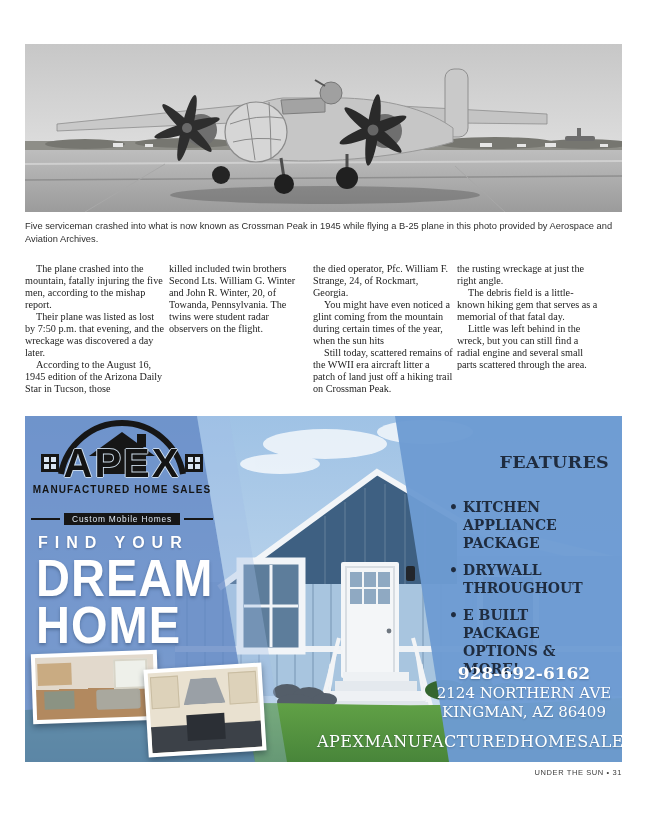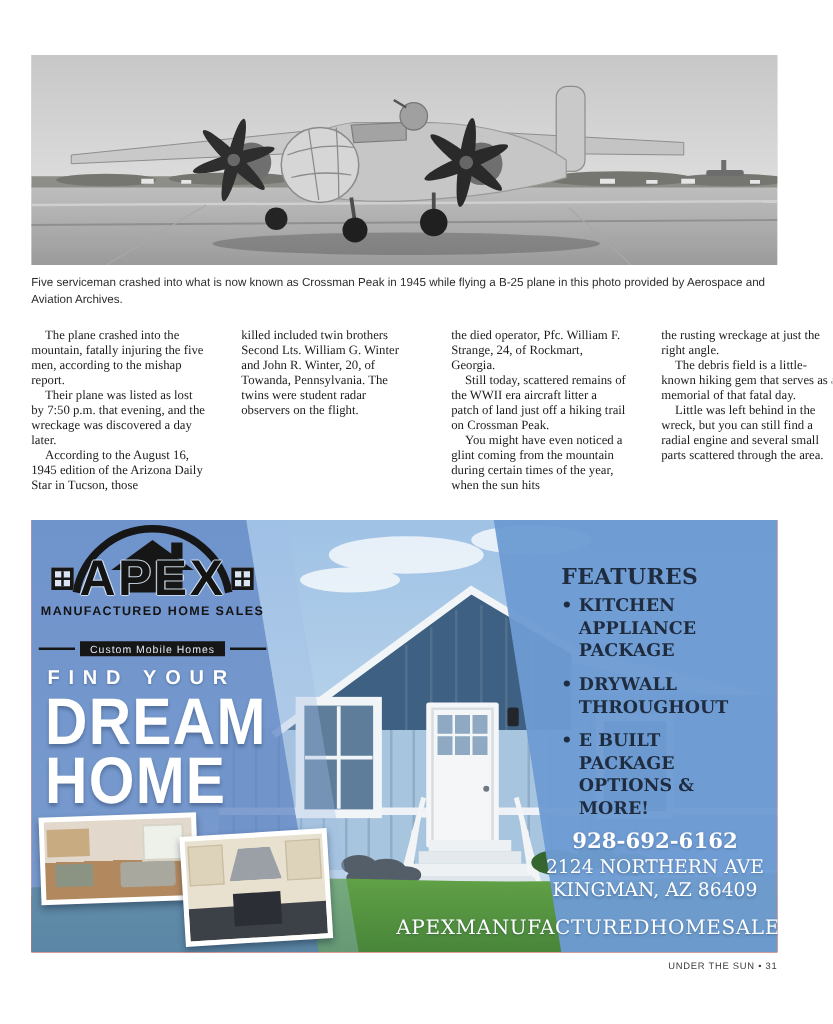--- a/index.html
+++ b/index.html
@@ -8,27 +8,27 @@
 
   
   .photo-wrap{position:absolute;left:25px;top:44px;width:597px;height:168px;overflow:hidden;background:#d0d0d0;}
   .photo-wrap svg{display:block;}
 
   
   .caption{position:absolute;left:25px;top:220px;width:597px;margin:0;
            font-family:"Liberation Sans",sans-serif;font-size:9.3px;line-height:13px;color:#2e2e2e;}
 
   
-  .article{position:absolute;left:25px;top:263px;width:597px;display:flex;gap:27px;}
+  .article{position:absolute;left:25px;top:263px;width:597px;display:flex;gap:3px;}
   .col{flex:0 0 141px;width:141px;}
   .col p{margin:0;font-size:10.2px;line-height:12px;color:#1c1c1c;}
   .col p.indent{text-indent:11px;}
 
   
-  .ad{position:absolute;left:25px;top:416px;width:597px;height:346px;overflow:hidden;background:#ef4444;}
+  .ad{position:absolute;left:25px;top:416px;width:597px;height:346px;overflow:hidden;background:#3b82f6;}
   .ad-bg{position:absolute;left:0;top:0;}
 
   
   .logo{position:absolute;left:6px;top:4px;width:182px;text-align:center;color:#161616;}
   .logo .emblem{display:block;margin:0 auto -33px auto;}
   .apex-row{display:flex;align-items:center;justify-content:center;gap:5px;position:relative;}
   .win{width:12px;height:12px;border:3px solid #161616;
        background:linear-gradient(#161616,#161616) center/12px 2px no-repeat,
                   linear-gradient(#161616,#161616) center/2px 12px no-repeat,#d9e5f2;}
   .apex-text{font-family:"Liberation Sans",sans-serif;font-weight:900;font-size:40px;line-height:40px;
@@ -48,22 +48,22 @@
              text-shadow:0 1px 2px rgba(20,40,70,.35);}
   .big-line{position:absolute;left:11px;font-family:"Liberation Sans",sans-serif;font-weight:900;
             font-size:47px;line-height:44px;letter-spacing:1px;color:#ffffff;
             transform:scaleY(1.12);transform-origin:top left;
             text-shadow:0 2px 3px rgba(20,40,70,.35);}
   .big1{top:137px;}
   .big2{top:184px;}
 
   
   .features{position:absolute;left:424px;top:36px;width:160px;color:#1f2c3f;}
-  .features h2{margin:0 0 4px 0;font-family:"DejaVu Serif",serif;font-weight:bold;
-               font-size:17.5px;letter-spacing:.3px;}
+  .features h2{margin:0 0 26px 0;font-family:"DejaVu Serif",serif;font-weight:bold;
+               font-size:17.5px;letter-spacing:.3px;text-align:right;}
   .features ul{margin:0;padding:0;list-style:none;width:152px;}
   .features li{position:relative;padding-left:14px;margin-bottom:9px;
                font-family:"DejaVu Serif",serif;font-weight:bold;font-size:14px;line-height:18px;}
   .features li::before{content:"•";position:absolute;left:0;top:0;}
 
   
   .contact{position:absolute;left:404px;top:246px;width:190px;text-align:center;color:#ffffff;}
   .contact .phone{font-family:"DejaVu Serif",serif;font-weight:bold;font-size:17px;line-height:22px;
                   text-shadow:0 1px 2px rgba(20,40,70,.3);}
   .contact .addr{font-family:"DejaVu Serif",serif;font-size:15px;line-height:19px;
@@ -180,22 +180,22 @@
       <div class="col">
         <p class="indent">The plane crashed into the mountain, fatally injuring the five men, according to the mishap report.</p>
         <p class="indent">Their plane was listed as lost by 7:50 p.m. that evening, and the wreckage was discovered a day later.</p>
         <p class="indent">According to the August 16, 1945 edition of the Arizona Daily Star in Tucson, those</p>
       </div>
       <div class="col">
         <p class="">killed included twin brothers Second Lts. William G. Winter and John R. Winter, 20, of Towanda, Pennsylvania. The twins were student radar observers on the flight.</p>
       </div>
       <div class="col">
         <p class="">the died operator, Pfc. William F. Strange, 24, of Rockmart, Georgia.</p>
+        <p class="indent">You might have even noticed a glint coming from the mountain during certain times of the year, when the sun hits</p>
         <p class="indent">Still today, scattered remains of the WWII era aircraft litter a patch of land just off a hiking trail on Crossman Peak.</p>
-        <p class="indent">You might have even noticed a glint coming from the mountain during certain times of the year, when the sun hits</p>
       </div>
       <div class="col">
         <p class="">the rusting wreckage at just the right angle.</p>
         <p class="indent">The debris field is a little-known hiking gem that serves as a memorial of that fatal day.</p>
         <p class="indent">Little was left behind in the wreck, but you can still find a radial engine and several small parts scattered through the area.</p>
       </div>
     </div>
 
   <div class="ad">
     <svg class="ad-bg" width="597" height="346" viewBox="0 0 597 346">

